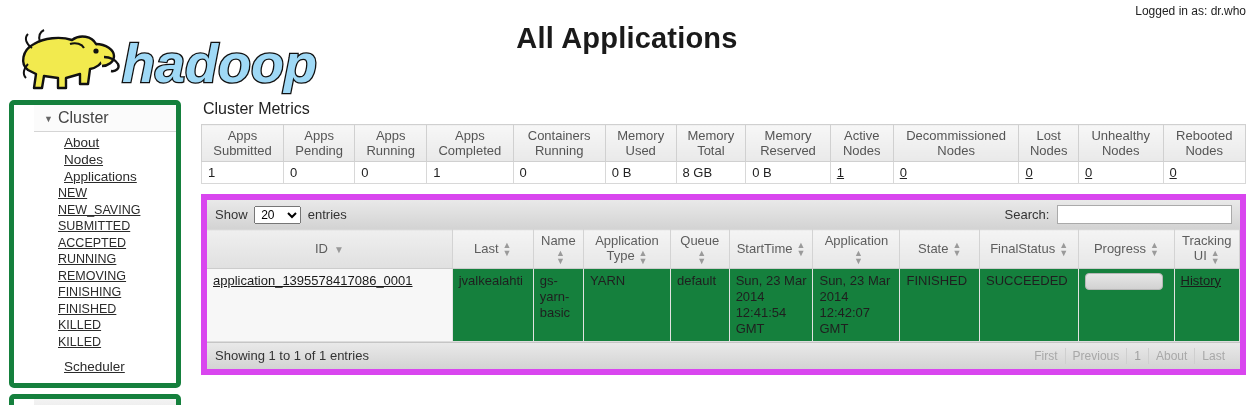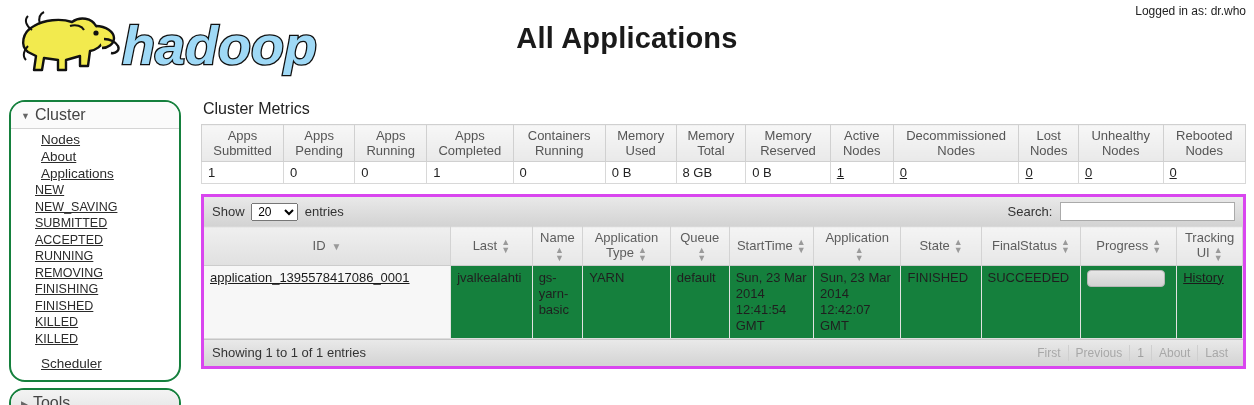--- a/index.html
+++ b/index.html
@@ -13,44 +13,45 @@
     overflow: hidden;
   }
 
   
   #page-header { position: relative; height: 92px; }
   #logged-in {
     position: absolute; top: 4px; right: 8px;
     font-size: 12px; color: #222222;
   }
   #logo {
-    position: absolute; left: 10px; top: 6px;
+    position: absolute; left: 10px; top: 24px;
     width: 310px; height: 80px;
   }
   #page-title {
     position: absolute; left: 0; right: 0; top: 22px;
     text-align: center;
     font-size: 29px; font-weight: bold; color: #1a1a1a;
     letter-spacing: 0.2px;
   }
 
   
   #body-wrap { position: relative; }
 
   
   #sidebar {
     position: absolute; left: 9px; top: 8px;
     width: 172px;
   }
   .nav-panel {
-    border: 2px solid #15803d;
-    border-radius: 16px;
+    border: 5px solid #15803d;
+    border-radius: 5px;
     background: #ffffff;
     margin-bottom: 6px;
     overflow: hidden;
+    padding-left: 20px;
   }
   .nav-head {
     padding: 4px 8px 4px 10px;
     font-size: 16px;
     color: #444444;
     background: #fbfbfb;
     border-bottom: 1px solid #d5d5d5;
   }
   .nav-head.collapsed {
     border-bottom: none;
@@ -110,21 +111,21 @@
     border: 1px solid #d8d8d8;
     padding: 3px 6px;
     font-size: 13px;
     color: #222222;
     vertical-align: top;
   }
   table.grid td a { color: #222222; text-decoration: underline; }
 
   
   #apps-wrap {
-    border: 3px solid #d946ef;
+    border: 6px solid #d946ef;
     width: 1045px;
     margin-top: 10px;
   }
   .dt-top, .dt-bottom {
     background: linear-gradient(#e9e9e9, #d3d3d3);
     padding: 5px 8px;
     display: flex;
     align-items: center;
     justify-content: space-between;
     font-size: 13px;
@@ -264,24 +265,24 @@
 
   <div id="sidebar">
 
     <div class="nav-panel">
       <div class="nav-head">
         <span class="tri">▼</span><span>Cluster</span>
       </div>
       <div class="nav-body">
         <ul class="nav-list">
           <li>
-            <a href="#">Nodes</a>
+            <a href="#">About</a>
           </li>
           <li>
-            <a href="#">About</a>
+            <a href="#">Nodes</a>
           </li>
           <li>
             <a href="#">Applications</a>
           </li>
         </ul>
 
         <ul class="nav-sub">
           <li><a href="#">NEW</a></li>
           <li><a href="#">NEW_SAVING</a></li>
           <li><a href="#">SUBMITTED</a></li>

